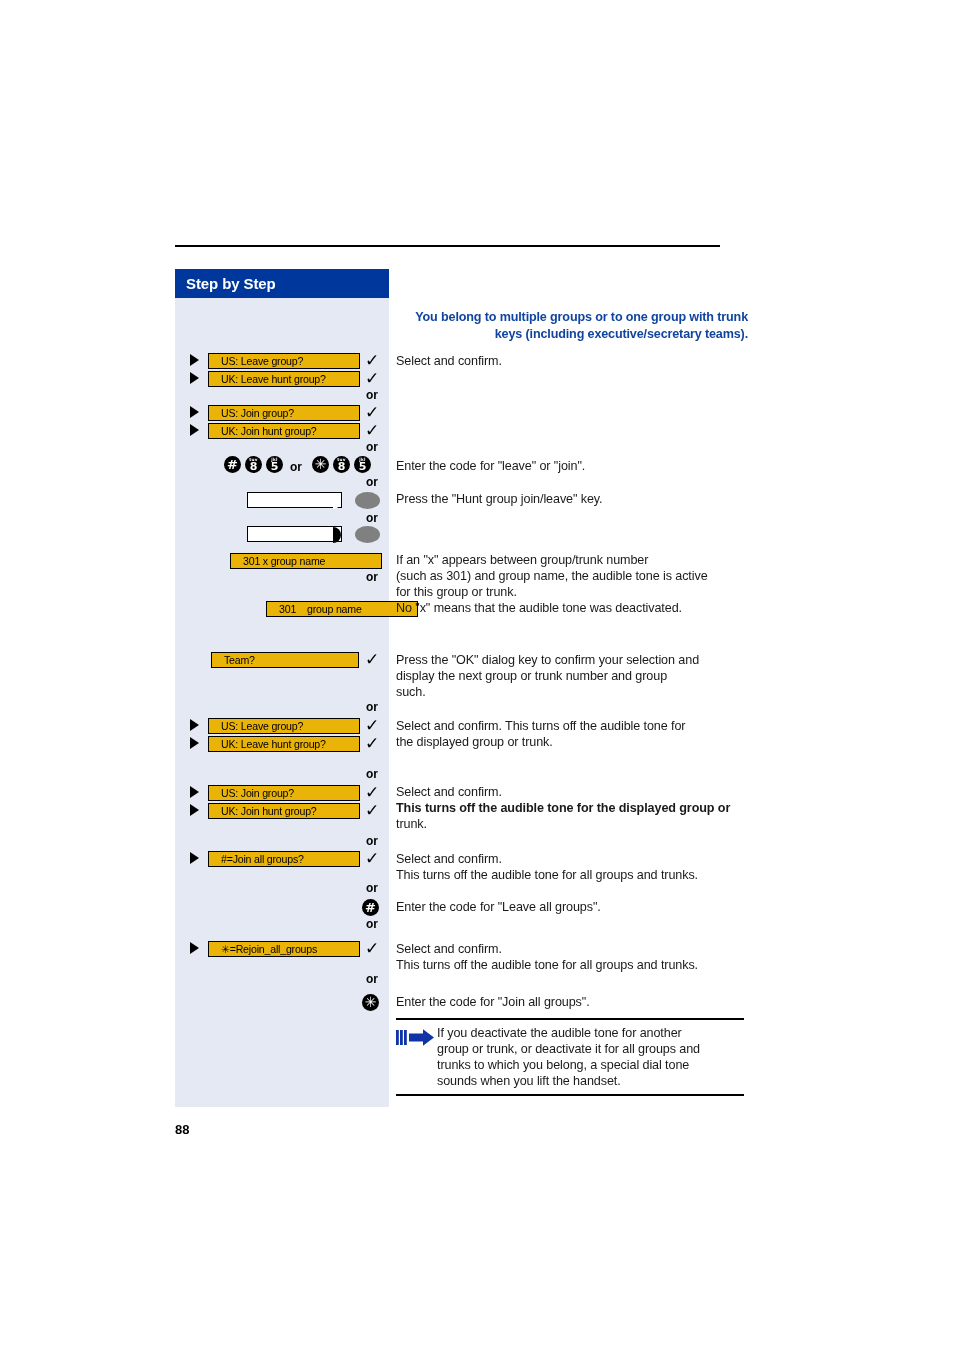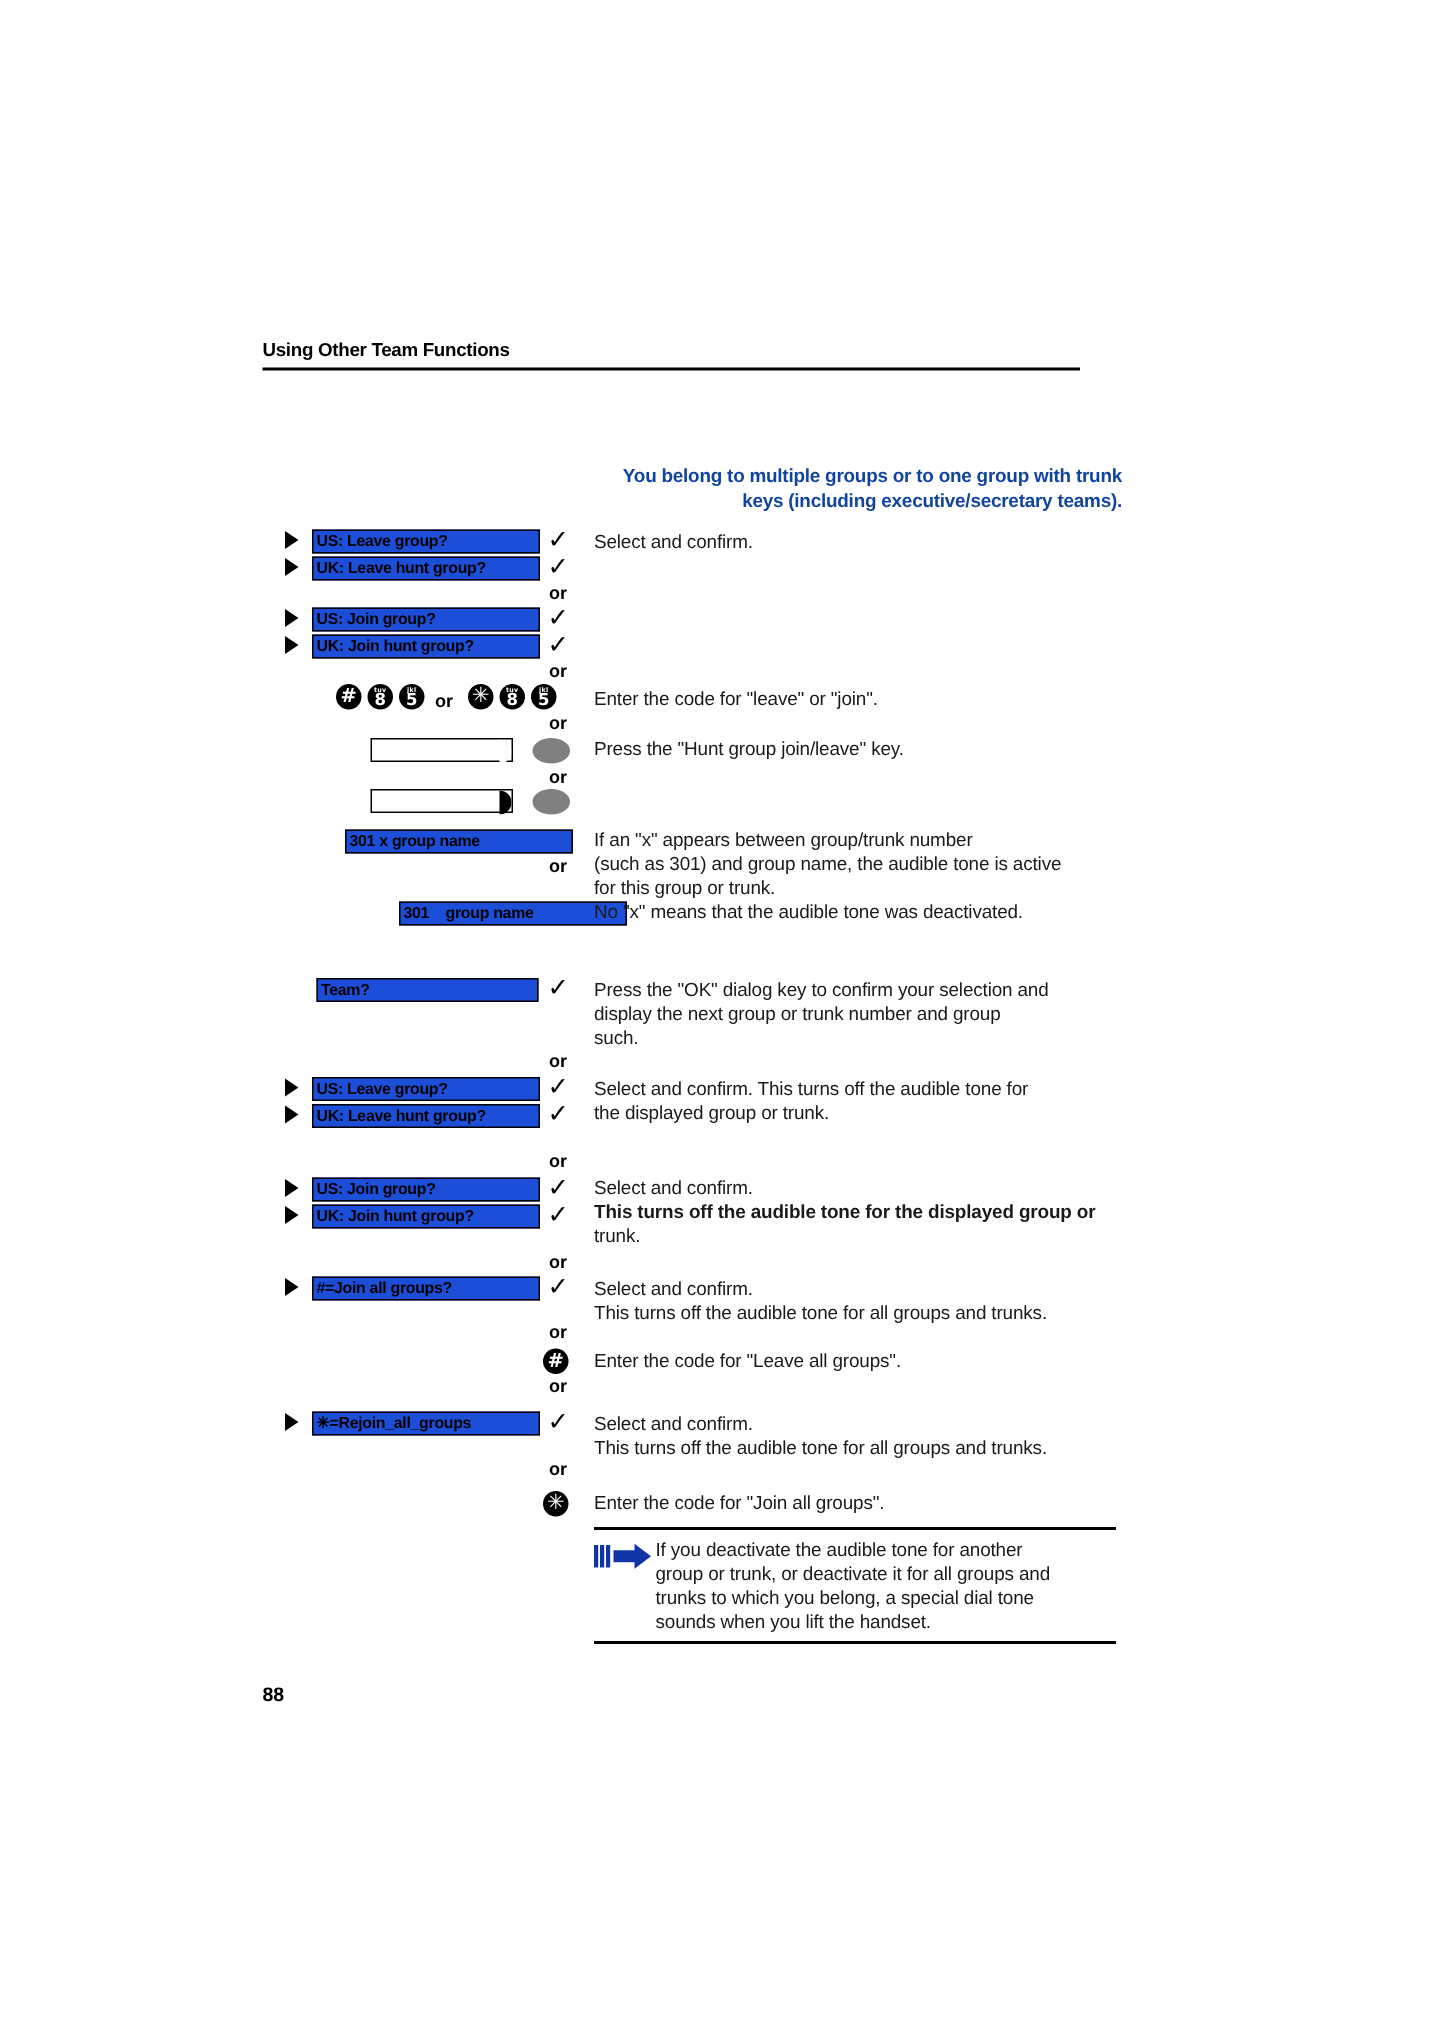--- a/index.html
+++ b/index.html
@@ -78,28 +78,28 @@
   .triangle {
     position: absolute;
     width: 0; height: 0;
     border-left: 9px solid #000;
     border-top: 6.5px solid transparent;
     border-bottom: 6.5px solid transparent;
   }
   .dispbox {
     position: absolute;
     height: 16px;
-    background: #1d4ed8;
+    background: #eab308;
     border: 1.4px solid #000;
     box-sizing: border-box;
     font-size: 10.6px;
-    font-weight: bold;
+    font-weight: normal;
     color: #000;
     line-height: 14px;
-    padding-left: 2px;
+    padding-left: 12px;
     letter-spacing: -0.2px;
     white-space: pre;
     overflow: hidden;
   }
   .check {
     position: absolute;
     font-size: 17px;
     color: #000;
     line-height: 1;
     font-family: "DejaVu Sans", sans-serif;
@@ -215,23 +215,25 @@
     font-size: 13px;
     font-weight: bold;
     color: #000;
   }
 </style>
 </head>
 <body>
 
 <div class="page">
 
-  <div class="runhead">Using Other Team Functions</div>
   <div class="runhead-rule"></div>
 
+  <div class="sidebar">
+    <div class="sidebar-header">Step by Step</div>
+  </div>
 
   <div class="triangle abs" style="left:190px; top:354px;"></div>
   <div class="dispbox" style="left:208px; top:353px; width:152px;">US: Leave group?</div>
   <div class="check" style="left:365px; top:352px;">✓</div>
 
   <div class="triangle abs" style="left:190px; top:372px;"></div>
   <div class="dispbox" style="left:208px; top:371px; width:152px;">UK: Leave hunt group?</div>
   <div class="check" style="left:365px; top:370px;">✓</div>
 
   <div class="orlabel" style="left:366px; top:389px;">or</div>

